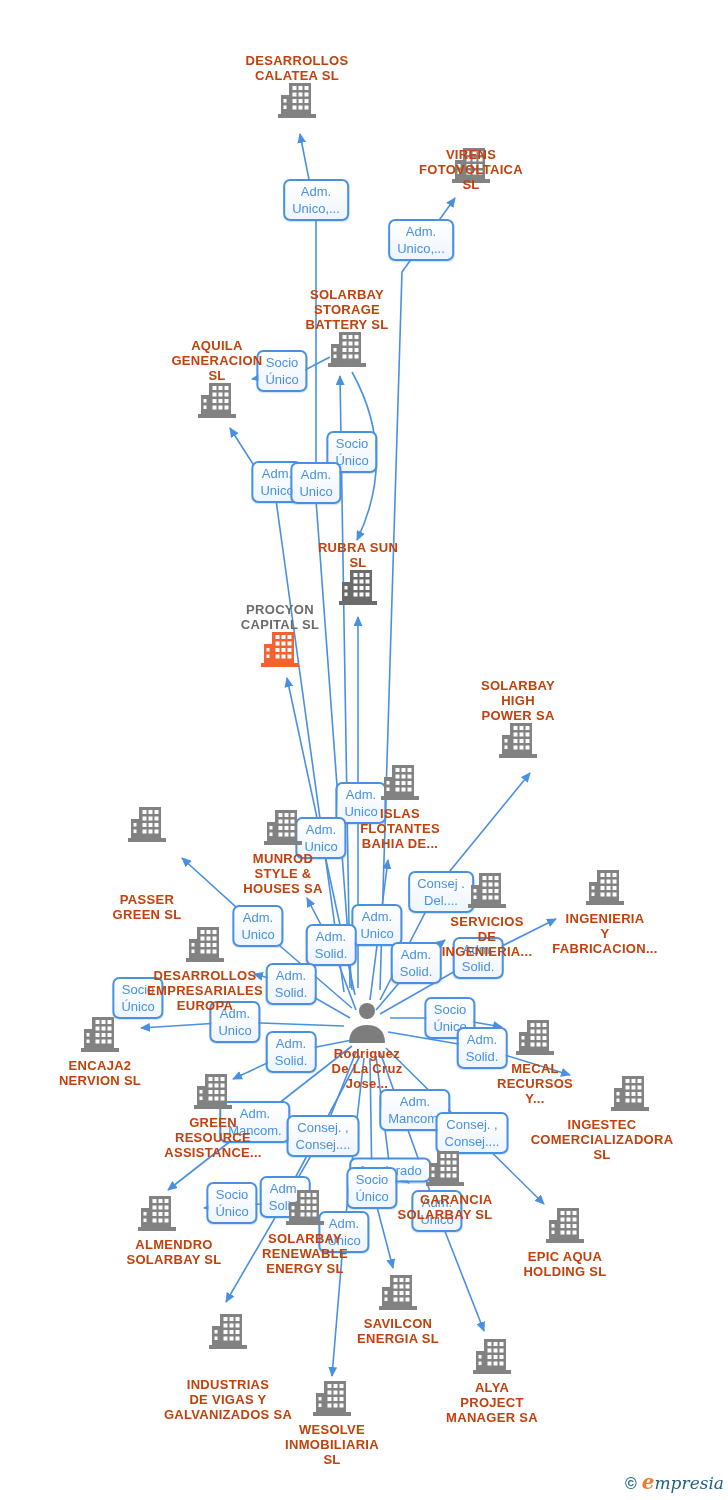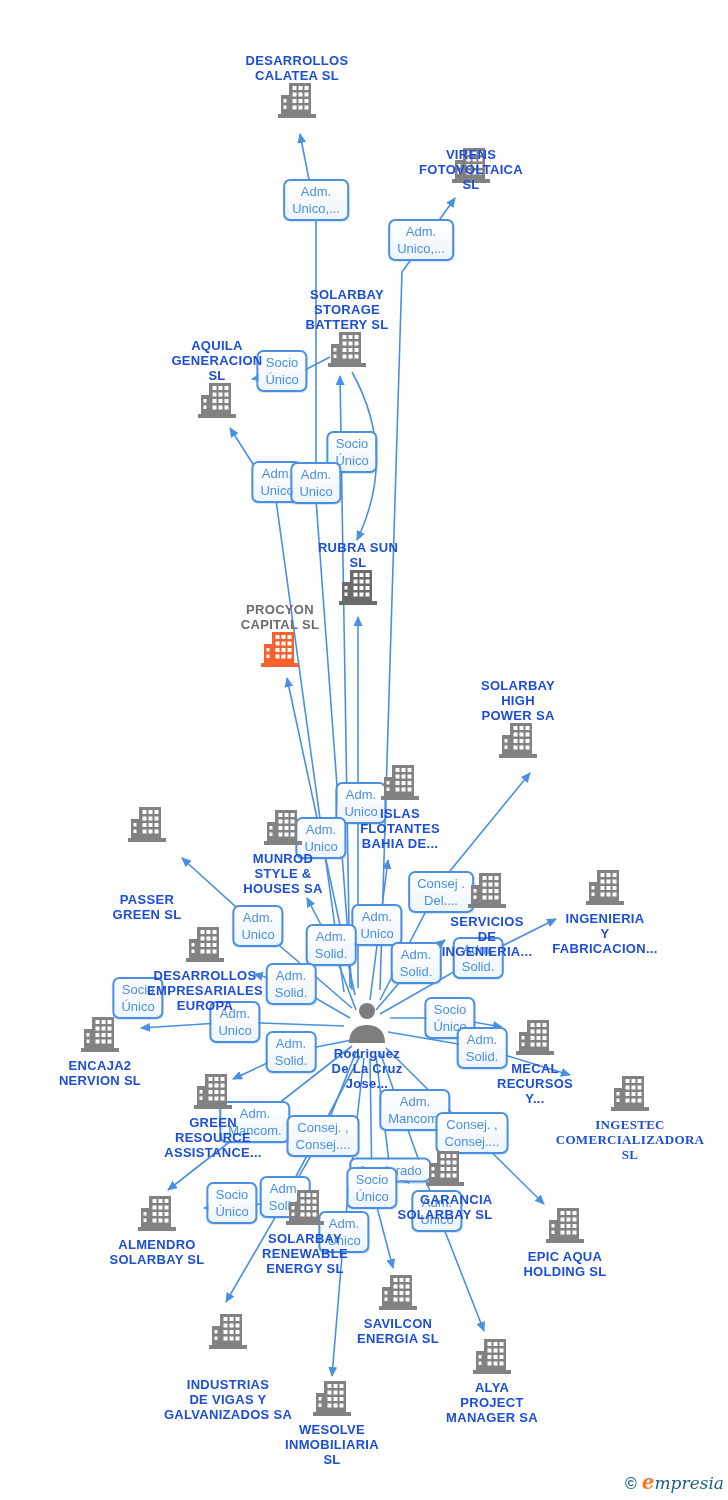--- a/index.html
+++ b/index.html
@@ -1,21 +1,21 @@
 <!DOCTYPE html>
 <html><head>
 <meta charset="utf-8">
 <style>
   html,body{margin:0;padding:0;background:#ffffff;}
   #stage{position:relative;width:728px;height:1500px;overflow:hidden;background:#fff;
          font-family:"Liberation Sans",sans-serif;}
   #edges{position:absolute;left:0;top:0;}
   .node{position:absolute;transform:translate(-50%,-50%);text-align:center;cursor:pointer;}
   .node-label{position:absolute;transform:translateX(-50%);text-align:center;
-              font-size:13px;line-height:15px;font-weight:700;color:#1d4ed8;
+              font-size:13px;line-height:15px;font-weight:700;color:#c2410c;
               letter-spacing:.3px;white-space:nowrap;}
   .role-label{position:absolute;transform:translate(-50%,-50%);text-align:center;
               background:linear-gradient(#ffffff,#eef5fd);border:2px solid #4a90e2;
               border-radius:7px;padding:2px 7px;color:#4a90e2;font-size:13px;
               line-height:17px;white-space:nowrap;box-shadow:0 1px 1px rgba(90,140,200,.25);}
   .watermark{position:absolute;right:4px;bottom:6px;font-size:17px;
              font-family:"DejaVu Serif",serif;font-style:italic;color:#1f5f80;}
   .watermark .copy{font-style:normal;font-family:"Liberation Sans",sans-serif;
              font-weight:700;color:#2a6f8e;margin-right:5px;font-size:16px;}
   .watermark .accent{font-weight:700;font-size:20px;}
@@ -559,21 +559,21 @@
           <rect x="27.5" y="9.5" width="4" height="4" fill="#fff"></rect>
           <rect x="15.5" y="16" width="4" height="4" fill="#fff"></rect>
           <rect x="21.5" y="16" width="4" height="4" fill="#fff"></rect>
           <rect x="27.5" y="16" width="4" height="4" fill="#fff"></rect>
           <rect x="15.5" y="22.5" width="4" height="4" fill="#fff"></rect>
           <rect x="21.5" y="22.5" width="4" height="4" fill="#fff"></rect>
           <rect x="27.5" y="22.5" width="4" height="4" fill="#fff"></rect>
     <rect x="6.5" y="16" width="3" height="3.5" fill="#fff"></rect>
           <rect x="6.5" y="22.5" width="3" height="3.5" fill="#fff"></rect>
   </svg></div>
-      <div class="node-label" style="left: 630px; top: 1117px; font-family: Liberation Serif, serif;">
+      <div class="node-label" style="left: 602px; top: 1117px;">
         <div>INGESTEC</div>
         <div>COMERCIALIZADORA</div>
         <div>SL</div>
       </div>
       <div class="node" style="left: 213px; top: 1094px;"><svg width="40" height="36" viewBox="0 0 40 36">
     <rect x="12" y="0" width="22" height="32" fill="#828282"></rect>
     <rect x="4" y="12" width="10" height="20" fill="#828282"></rect>
     <rect x="1" y="31" width="38" height="4" fill="#828282"></rect>
     <rect x="15.5" y="3" width="4" height="4" fill="#fff"></rect>
           <rect x="21.5" y="3" width="4" height="4" fill="#fff"></rect>
@@ -607,21 +607,21 @@
           <rect x="27.5" y="9.5" width="4" height="4" fill="#fff"></rect>
           <rect x="15.5" y="16" width="4" height="4" fill="#fff"></rect>
           <rect x="21.5" y="16" width="4" height="4" fill="#fff"></rect>
           <rect x="27.5" y="16" width="4" height="4" fill="#fff"></rect>
           <rect x="15.5" y="22.5" width="4" height="4" fill="#fff"></rect>
           <rect x="21.5" y="22.5" width="4" height="4" fill="#fff"></rect>
           <rect x="27.5" y="22.5" width="4" height="4" fill="#fff"></rect>
     <rect x="6.5" y="16" width="3" height="3.5" fill="#fff"></rect>
           <rect x="6.5" y="22.5" width="3" height="3.5" fill="#fff"></rect>
   </svg></div>
-      <div class="node-label" style="left: 157px; top: 1237px;">
+      <div class="node-label" style="left: 174px; top: 1237px;">
         <div>ALMENDRO</div>
         <div>SOLARBAY  SL</div>
       </div>
       <div class="node" style="left: 305px; top: 1210px;"><svg width="40" height="36" viewBox="0 0 40 36">
     <rect x="12" y="0" width="22" height="32" fill="#828282"></rect>
     <rect x="4" y="12" width="10" height="20" fill="#828282"></rect>
     <rect x="1" y="31" width="38" height="4" fill="#828282"></rect>
     <rect x="15.5" y="3" width="4" height="4" fill="#fff"></rect>
           <rect x="21.5" y="3" width="4" height="4" fill="#fff"></rect>
           <rect x="27.5" y="3" width="4" height="4" fill="#fff"></rect>

